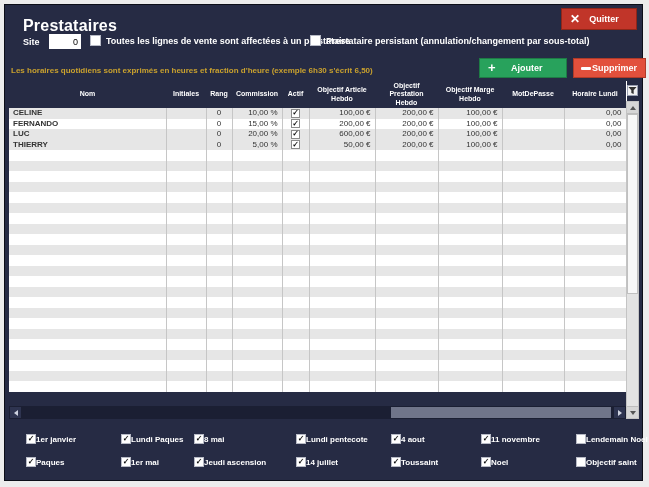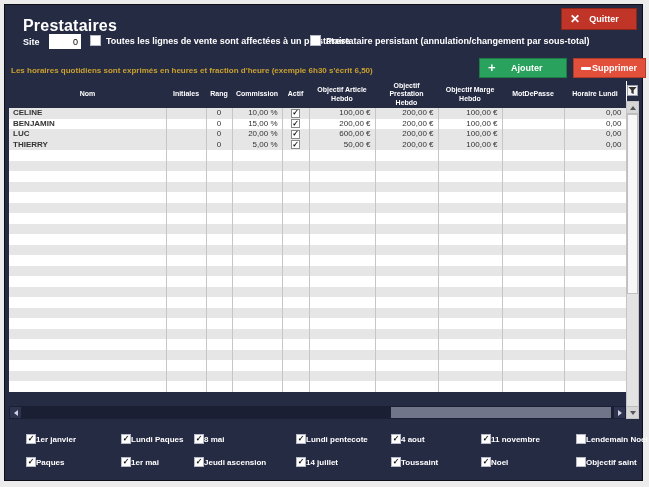--- a/index.html
+++ b/index.html
@@ -200,21 +200,21 @@
             <td class="ac">0</td>
             <td class="ar">10,00 %</td>
             <td class="ac"><span class="gcb checked"></span></td>
             <td class="ar">100,00 €</td>
             <td class="ar">200,00 €</td>
             <td class="ar">100,00 €</td>
             <td class="ac"></td>
             <td class="ar">0,00</td>
           </tr>
           <tr class="white">
-            <td class="al">BENJAMIN</td>
+            <td class="al">FERNANDO</td>
             <td class="ac"></td>
             <td class="ac">0</td>
             <td class="ar">15,00 %</td>
             <td class="ac"><span class="gcb checked"></span></td>
             <td class="ar">200,00 €</td>
             <td class="ar">200,00 €</td>
             <td class="ar">100,00 €</td>
             <td class="ac"></td>
             <td class="ar">0,00</td>
           </tr>

